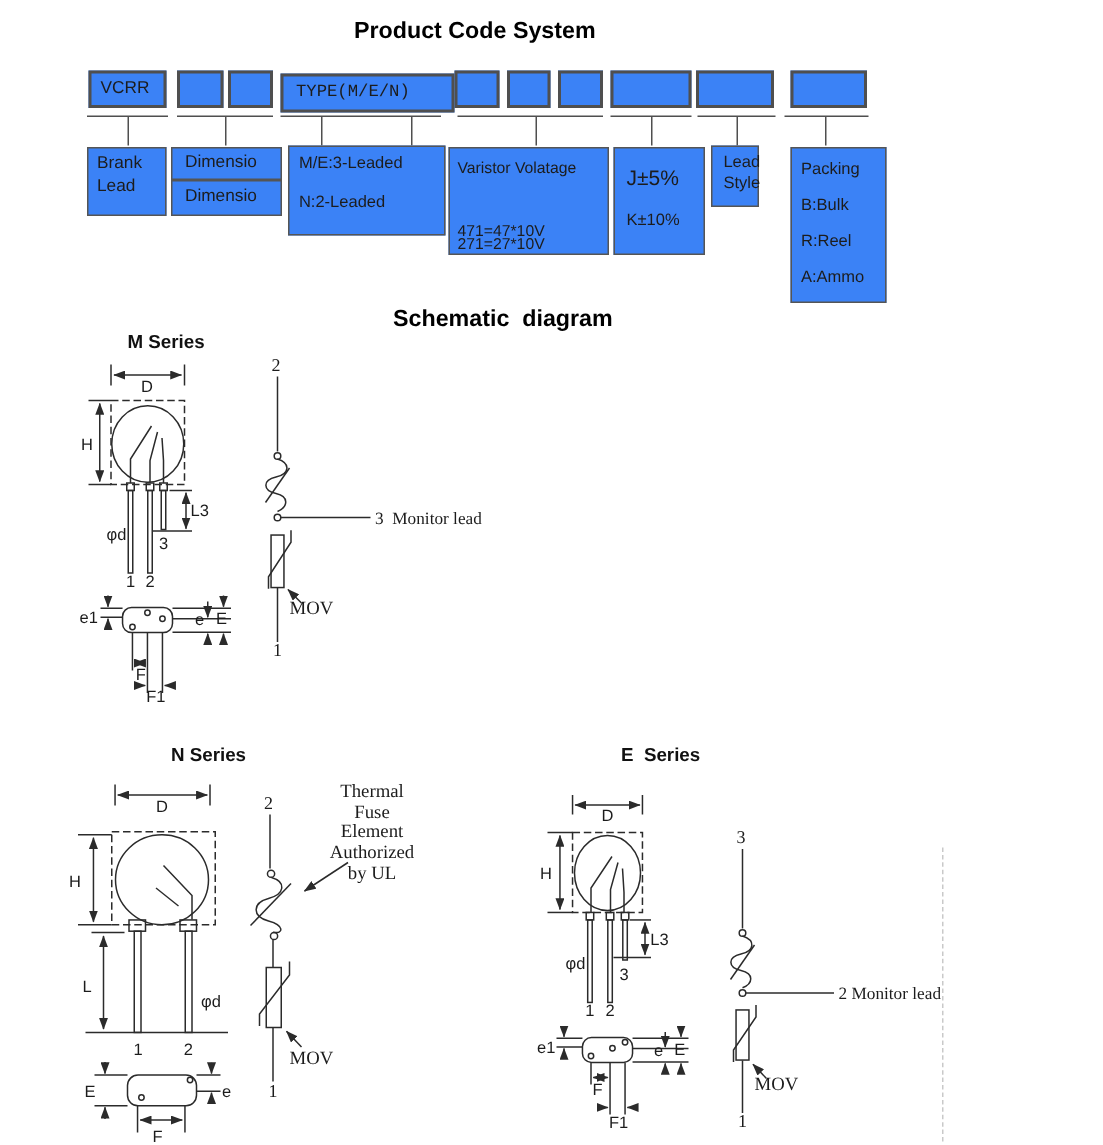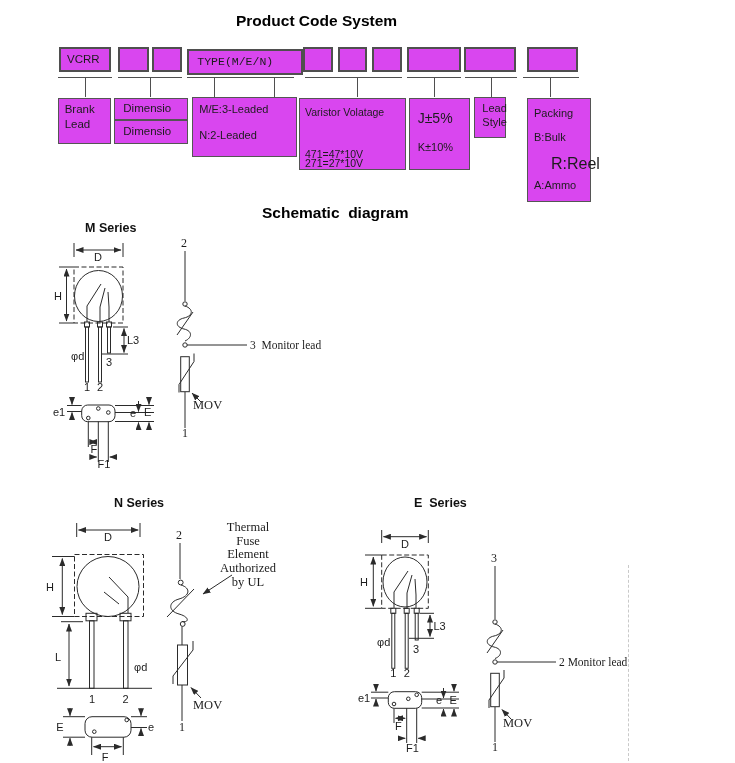--- a/index.html
+++ b/index.html
@@ -1,21 +1,21 @@
 <!DOCTYPE html>
 <html><head>
 <meta charset="utf-8">
 <style>
   html,body{margin:0;padding:0;background:#fff;}
   .page{position:relative;width:735px;height:763px;background:#fff;overflow:hidden;
         font-family:"Liberation Sans",sans-serif;color:#1c1c1c;}
   .t{position:absolute;white-space:pre;}
   .title{font-weight:bold;font-size:15.5px;color:#000;}
   .series-title{font-weight:bold;font-size:12.5px;color:#111;}
-  .box{position:absolute;box-sizing:border-box;border:2px solid #4f4f4f;background:#d946ef;}
+  .box{position:absolute;box-sizing:border-box;border:2px solid #4f4f4f;background:#3b82f6;}
   .thin{border-width:1.5px;border-color:#555;}
   .hline{position:absolute;height:0;border-top:1.5px solid #4f4f4f;}
   .vline{position:absolute;width:0;border-left:1.5px solid #4f4f4f;}
   .lbl{font-size:11.5px;color:#1c1c1c;}
   .sm{font-size:10.5px;}
   .dotline{position:absolute;width:0;border-left:1px dashed #c9c9c9;}
   svg.diag{position:absolute;overflow:visible;}
   svg.diag text{font-family:"Liberation Sans",sans-serif;fill:#1c1c1c;font-size:11px;}
   svg.diag text.ser{font-family:"Liberation Serif","DejaVu Serif",serif;font-size:12px;}
   svg.diag path, svg.diag line, svg.diag rect, svg.diag ellipse, svg.diag circle, svg.diag polyline{
@@ -98,21 +98,21 @@
   </div>
 
   <div class="box thin" style="left:474.3px;top:96.7px;width:32px;height:41.7px;">
     <div class="t" style="left:7px;top:4px;font-size:11px;">Lead</div>
     <div class="t" style="left:7px;top:18px;font-size:11px;">Style</div>
   </div>
 
   <div class="box thin" style="left:527px;top:98.3px;width:64px;height:104px;text-decoration:underline;">
     <div class="t" style="left:6px;top:8px;font-size:11px;">Packing</div>
     <div class="t" style="left:6px;top:32px;font-size:11px;">B:Bulk</div>
-    <div class="t" style="left:23px;top:56px;font-size:16px;">R:Reel</div>
+    <div class="t" style="left:6px;top:56px;font-size:11px;">R:Reel</div>
     <div class="t" style="left:6px;top:80px;font-size:11px;">A:Ammo</div>
   </div>
 
   <div class="t series-title" style="left:85px;top:221px;">M Series</div>
   <div class="t series-title" style="left:85px;top:496px;padding-left:29px;">N Series</div>
   <div class="t series-title" style="left:414px;top:496px;">E  Series</div>
 
   <svg class="diag" style="left:45px;top:235px;" width="135" height="245" viewBox="0 0 135 245">
     <g>
       <line x1="29" y1="8" x2="29" y2="22"></line>

